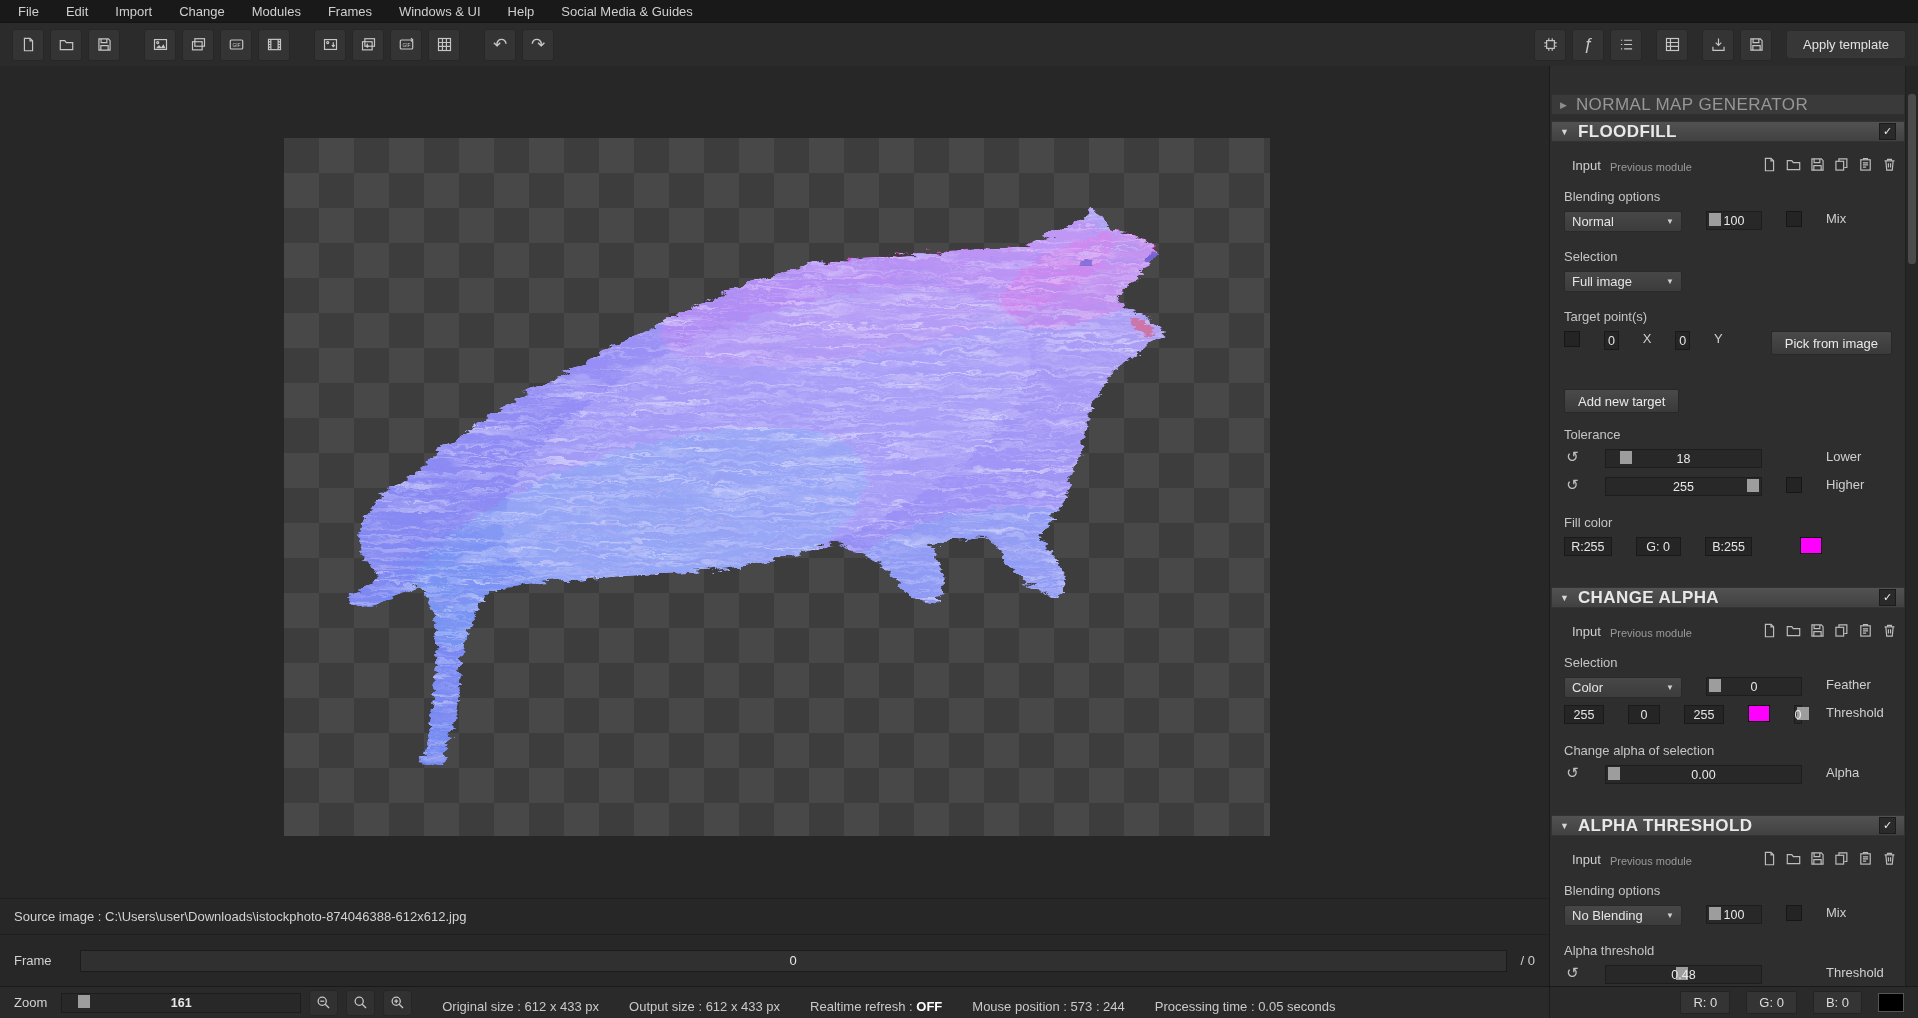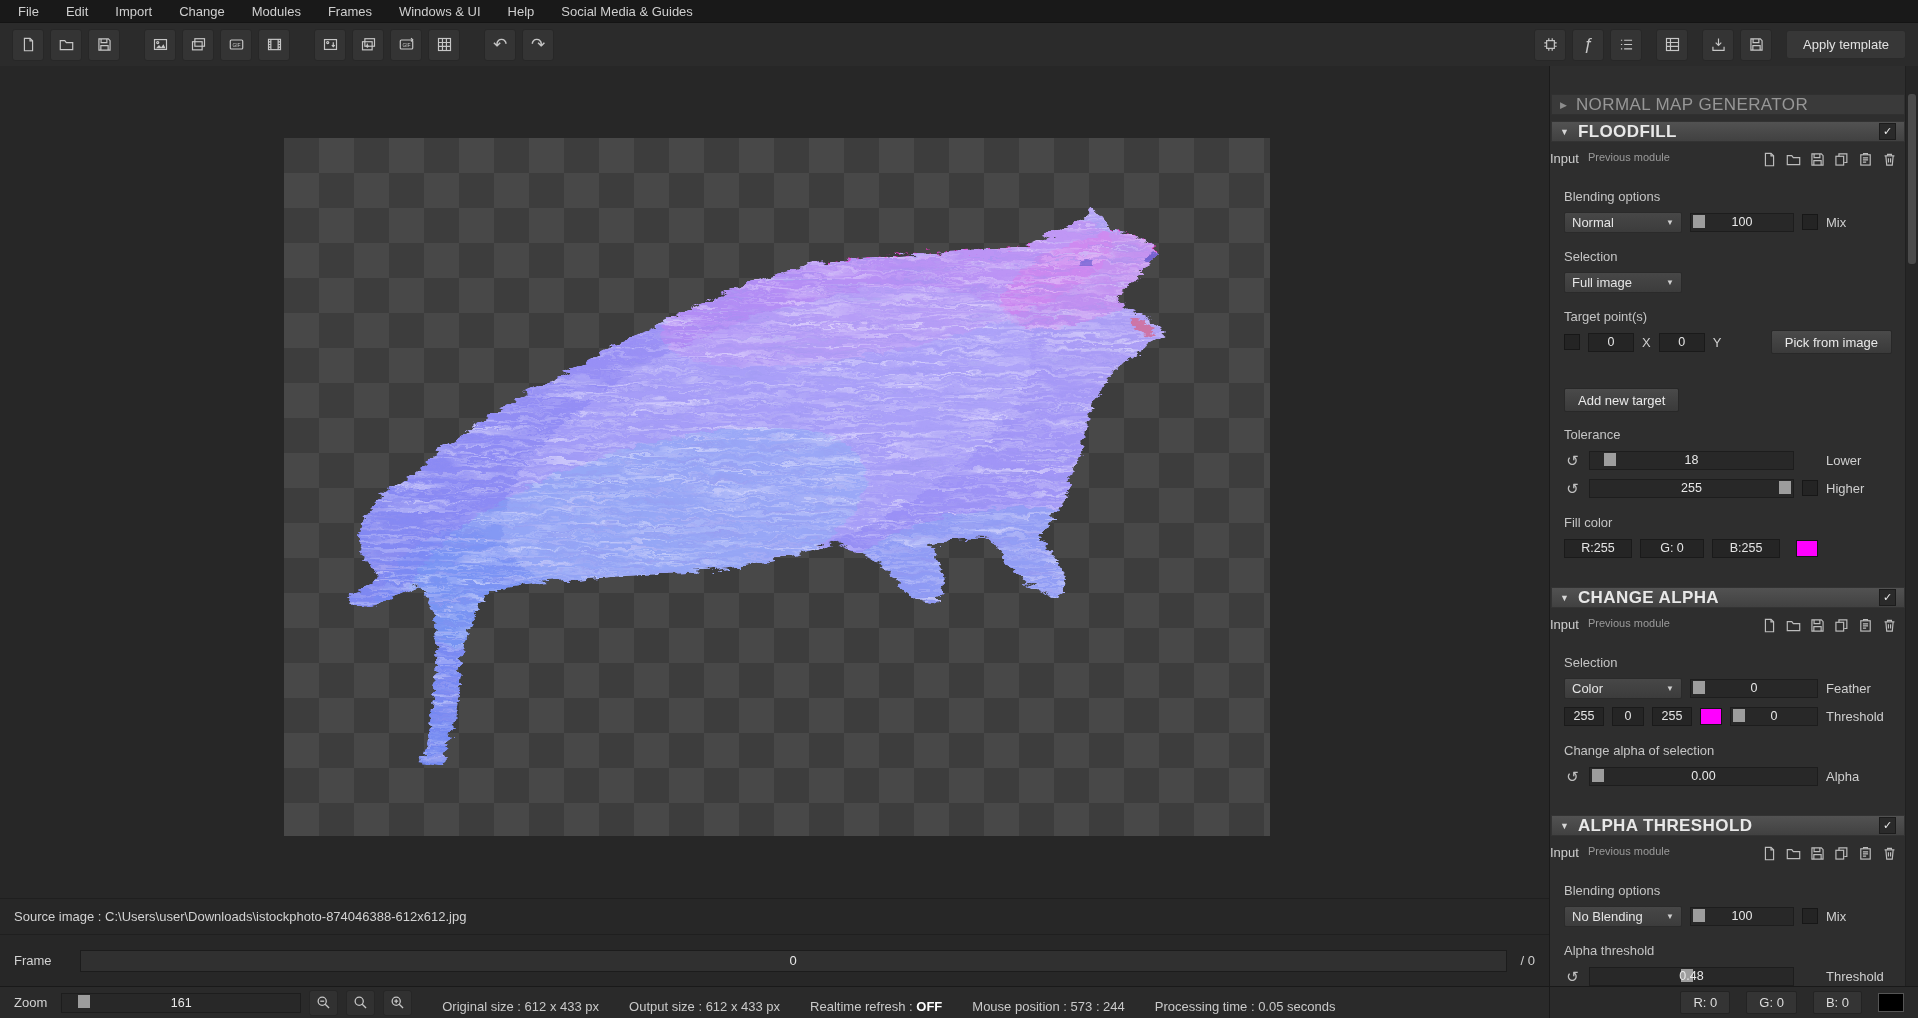--- a/index.html
+++ b/index.html
@@ -52,28 +52,28 @@
   .mod-header.dim{background:#3a3a3a;border-color:#303030;}
   .mod-header.dim .mod-title{color:#979797;font-weight:normal;}
   .mod-header.dim .tri{color:#8d8d8d;}
   .hdr-chk{margin-left:auto;width:15px;height:15px;background:#2a2a2a;border:1px solid #1c1c1c;
            display:flex;align-items:center;justify-content:center;}
   .hdr-chk i{font-style:normal;font-size:11px;color:#ececec;line-height:1;}
   .module{margin-top:0;}
   .module + .module{margin-top:28px;}
   .module.first{margin-top:6px;}
 
-  .input-row{display:flex;align-items:flex-start;gap:7px;height:22px;margin:9px 8px 0 0;}
+  .input-row{display:flex;align-items:flex-end;gap:7px;height:22px;margin:9px 8px 0 22px;}
   .input-row .lbl{font-size:13px;color:#cfcfcf;}
   .input-row .dimval{font-size:11px;color:#9a9a9a;margin-left:2px;}
   .mini{width:17px;height:17px;display:flex;align-items:center;justify-content:center;color:#bdbdbd;cursor:pointer;}
   .mini svg{stroke:#bdbdbd;fill:none;stroke-width:1.1;}
 
   .sect{margin:16px 0 7px 14px;font-size:13px;color:#c4c4c4;}
-  .ctl-row{display:flex;align-items:center;gap:8px;margin:0 14px 6px 14px;height:22px;}
+  .ctl-row{display:flex;gap:24px;margin:0 14px 6px 14px;height:22px;}
   .dropdown{width:118px;height:21px;background:linear-gradient(#474747,#3c3c3c);border:1px solid #2a2a2a;
             border-radius:2px;display:flex;align-items:center;padding:0 7px;box-sizing:border-box;cursor:pointer;}
   .ddl{flex:1;font-size:13px;color:#e4e4e4;white-space:nowrap;overflow:hidden;}
   .dda{font-size:8px;color:#cfcfcf;}
   .hslider{position:relative;height:17px;background:#282828;border:1px solid #1d1d1d;}
   .hslider.grow{flex:1;}
   .hslider .handle{position:absolute;top:1px;width:12px;height:13px;background:#9d9d9d;}
   .hslider .sval{position:absolute;inset:0;display:flex;align-items:center;justify-content:center;
                  font-size:12.5px;color:#e8e8e8;}
   .checkbox{width:14px;height:14px;background:#242424;border:1px solid #171717;flex:none;cursor:pointer;}
@@ -88,21 +88,21 @@
   .swatch{width:20px;height:15px;border:1px solid #141414;flex:none;}
   .reset{width:17px;font-size:15px;color:#c0c0c0;text-align:center;flex:none;cursor:pointer;line-height:1;}
   .row-gap{height:30px;}
   .panel-scrollbar{position:absolute;top:0;right:0;bottom:0;width:12px;background:#262626;border-left:1px solid #202020;}
   .panel-thumb{position:absolute;top:28px;left:2px;width:8px;height:170px;background:#4b4b4b;border-radius:3px;}
 
   
   .statusbar{position:absolute;left:0;right:0;bottom:0;height:32px;background:#2a2a2a;border-top:1px solid #191919;
              display:flex;align-items:center;padding:0 14px;box-sizing:border-box;gap:0;}
   .sb-label{font-size:13px;color:#d2d2d2;margin-right:14px;}
-  .zoom-slider{width:238px;height:18px;}
+  .zoom-slider{width:238px;height:18px;font-weight:bold;}
   .sb-iconbtn{width:27px;height:24px;display:flex;align-items:center;justify-content:center;color:#c6c6c6;
               background:#313131;border:1px solid #262626;border-radius:3px;margin-left:8px;cursor:pointer;}
   .sb-iconbtn svg{stroke:#c6c6c6;fill:none;stroke-width:1.2;}
   .sb-text{font-size:13px;color:#c9c9c9;margin-left:30px;white-space:nowrap;margin-top:8px;}
   .sb-text b{color:#ffffff;}
   .sb-divider{position:absolute;left:1549px;top:0;bottom:0;width:1px;background:#1a1a1a;}
   .rgb-cluster{position:absolute;right:14px;top:0;bottom:0;display:flex;align-items:center;gap:16px;}
   .rgb-chip{background:#343434;border:1px solid #232323;border-radius:2px;padding:3px 12px;font-size:13px;color:#dcdcdc;}
   .picked-swatch{width:24px;height:17px;border:1px solid #555;}
 </style>

